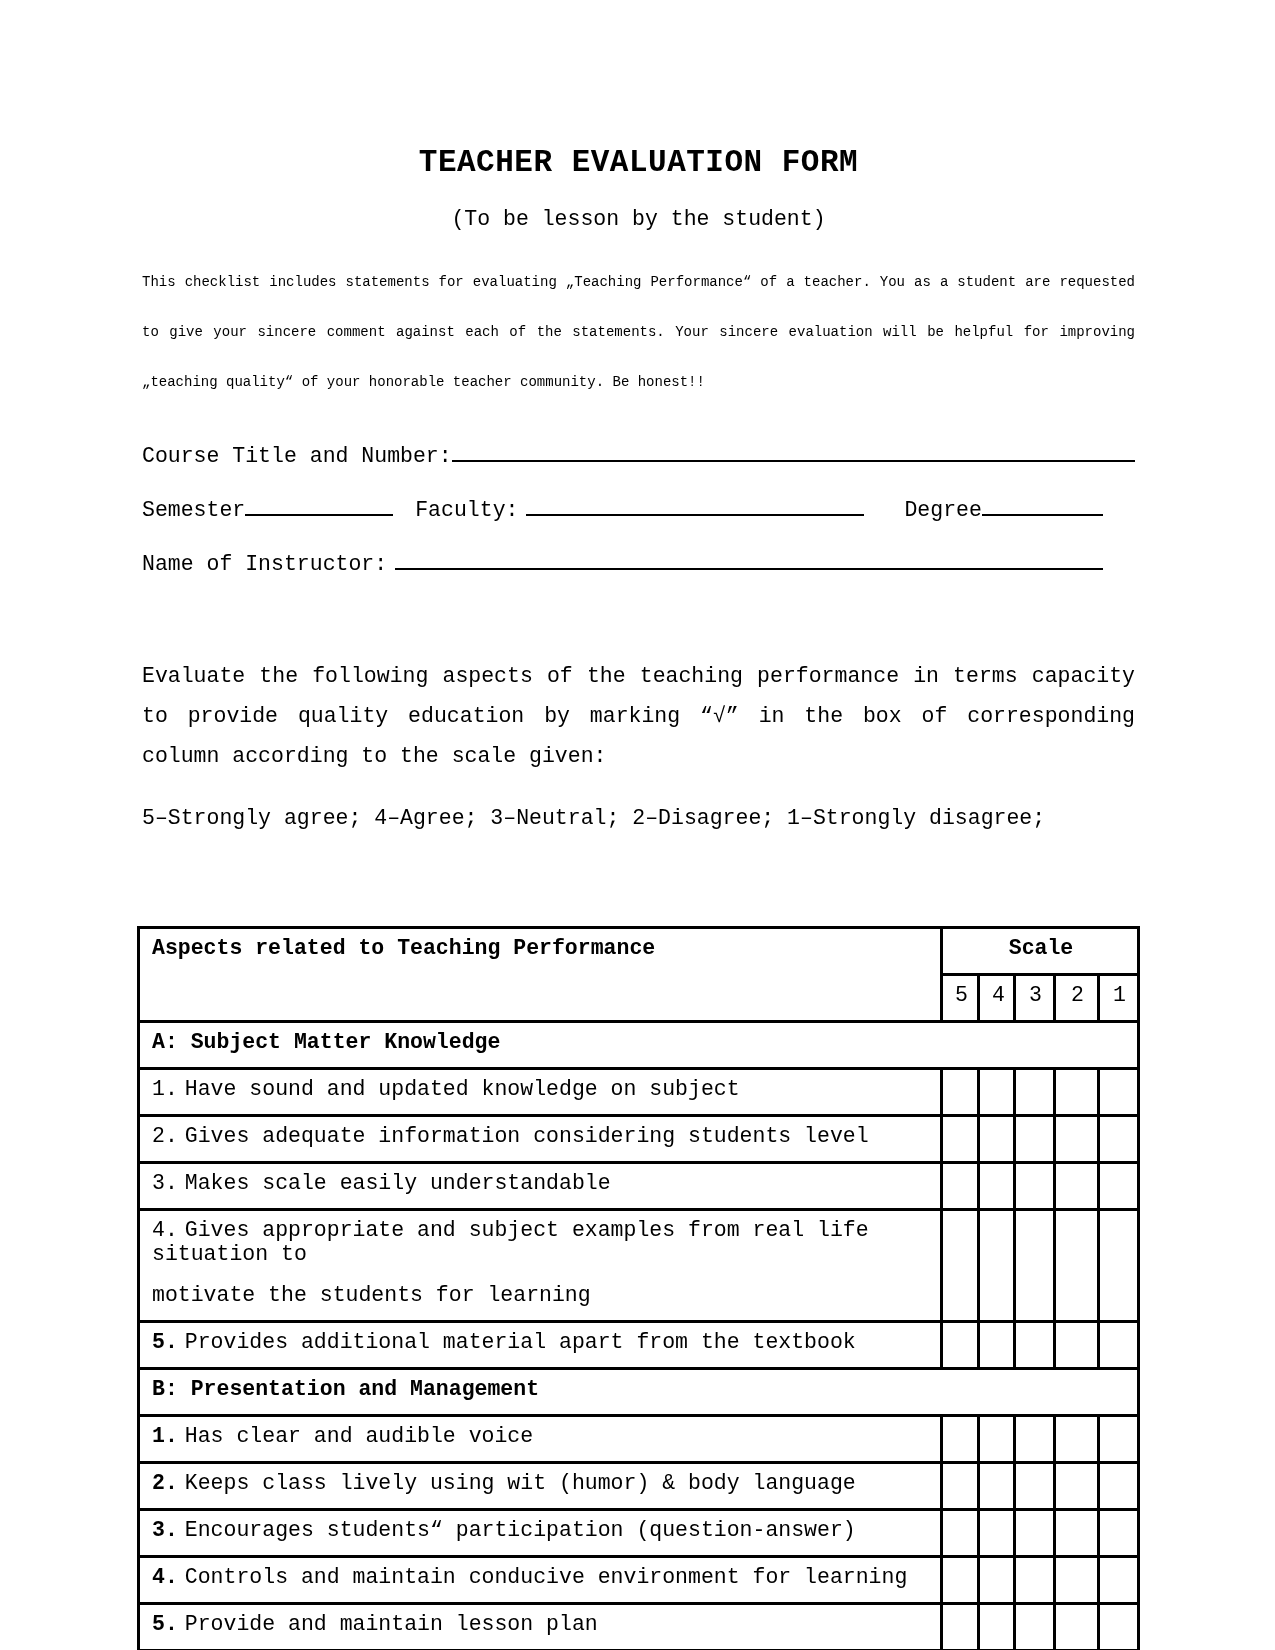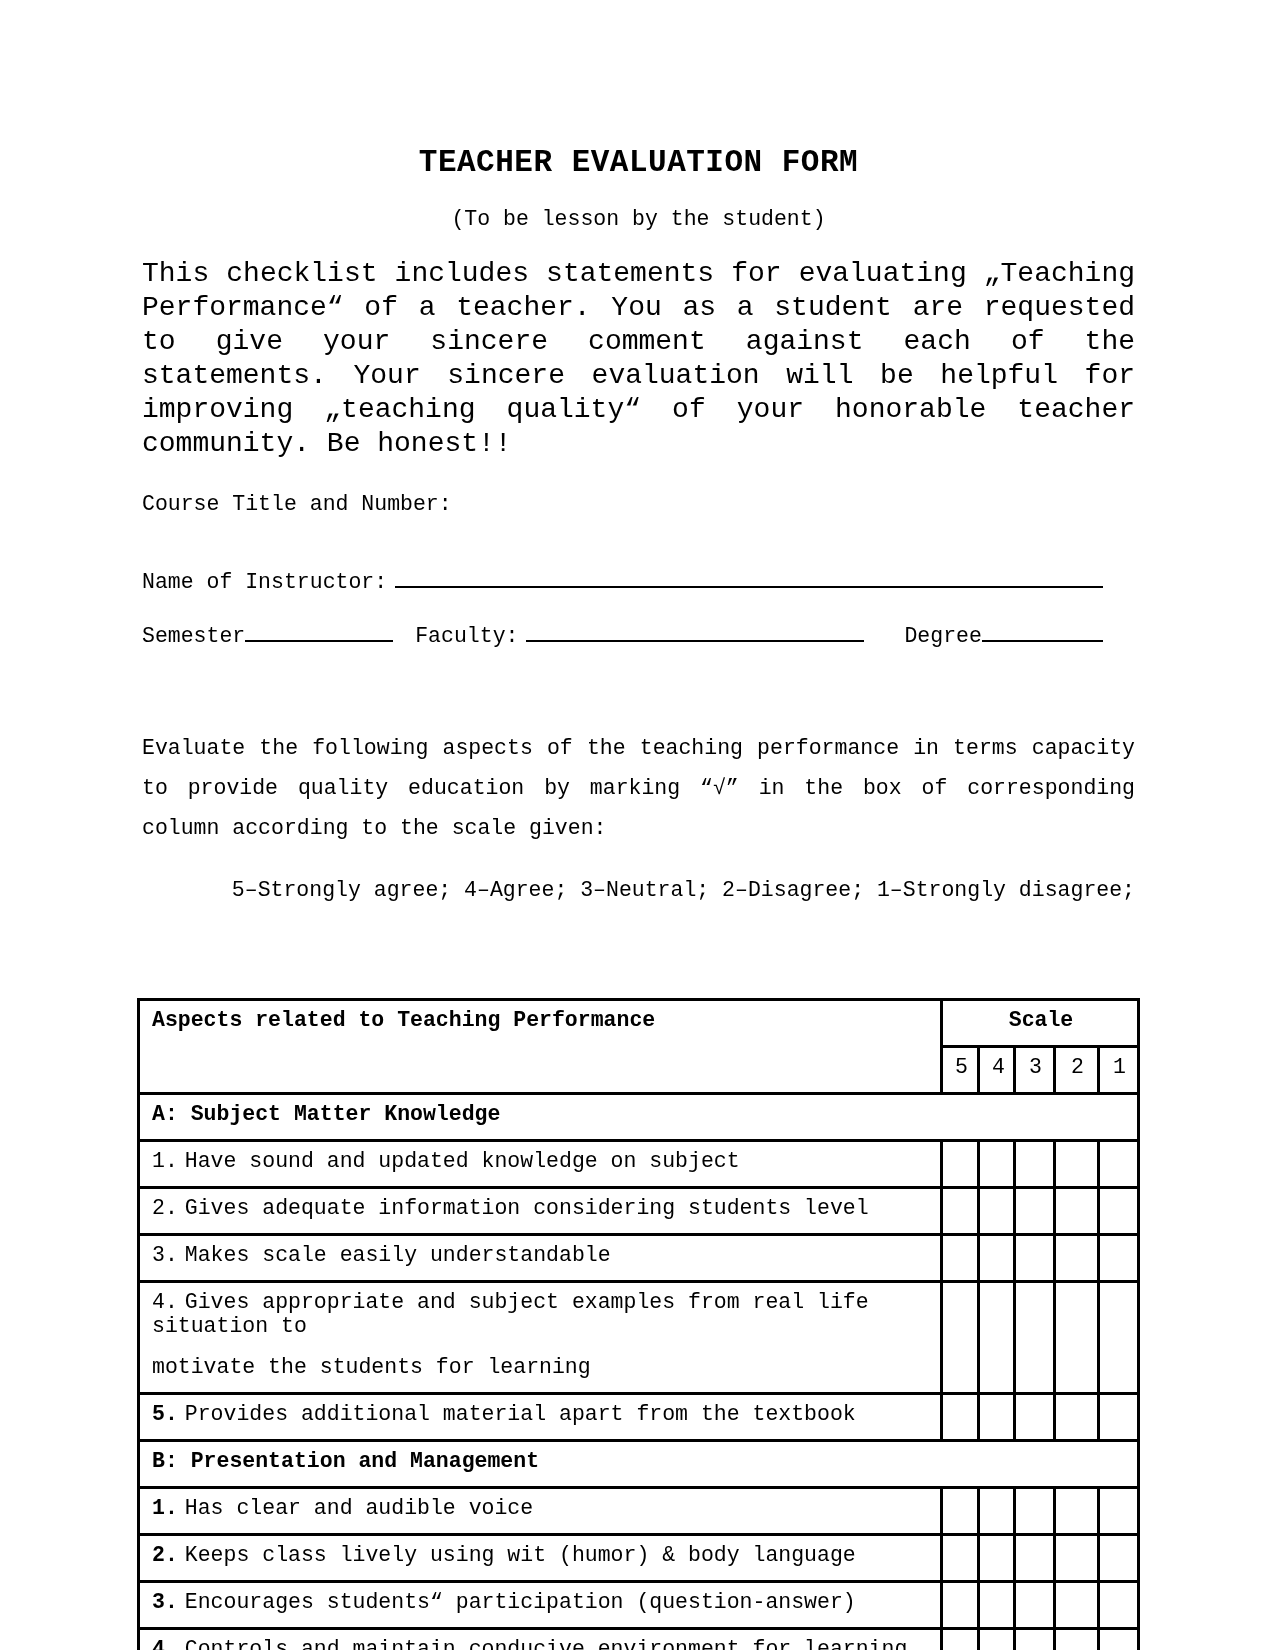--- a/index.html
+++ b/index.html
@@ -23,32 +23,32 @@
     font-weight: bold;
     letter-spacing: 0.5px;
     margin: 0;
   }
   .doc-subtitle {
     text-align: center;
     font-size: 21.5px;
     margin-top: 27px;
   }
   .intro {
-    font-size: 28px;
-    line-height: 34px;
+    font-size: 14px;
+    line-height: 50px;
     text-align: justify;
     margin-top: 26px;
   }
   .field-row {
     display: flex;
     align-items: baseline;
     font-size: 21.5px;
     white-space: nowrap;
   }
-  .row-course     { margin-top: 31px; flex-direction: column; }
+  .row-course     { margin-top: 31px; }
   .row-instructor { margin-top: 24px; }
   .row-semester   { margin-top: 24px; }
   .blank {
     display: inline-block;
     border-bottom: 2px solid #000;
     height: 24px;
     flex: 1 1 auto;
   }
   .blank.fixed { flex: 0 0 auto; }
   .blank.w148 { width: 148px; }
@@ -58,21 +58,21 @@
   .gap40 { display:inline-block; width: 40px; }
   .sp { display:inline-block; width: 8px; }
   .evaluate-para {
     font-size: 21.5px;
     line-height: 40px;
     text-align: justify;
     margin-top: 80px;
   }
   .scale-legend {
     font-size: 21.5px;
-    text-align: right;
+    text-align: left;
     margin-top: 30px;
   }
   table.eval {
     border-collapse: collapse;
     margin-top: 96px;
     margin-left: -5px;
     width: 1000px;
     table-layout: fixed;
   }
   table.eval td {
@@ -108,35 +108,35 @@
 
     <div class="doc-subtitle">(To be lesson by the student)</div>
 
     <p class="intro">This checklist includes statements for evaluating „Teaching Performance“ of a teacher. You as a student are requested to give your sincere comment against each of the statements. Your sincere evaluation will be helpful for improving „teaching quality“ of your honorable teacher community. Be honest!!</p>
 
     <div class="field-row row-course">
       <span>Course Title and Number:</span>
       <span class="blank"></span>
     </div>
 
-    <div class="field-row row-instructor">
-      <span>Name of Instructor:</span>
-      <span class="sp"></span>
-      <span class="blank short"></span>
-    </div>
-
     <div class="field-row row-semester">
       <span>Semester</span>
       <span class="blank fixed w148"></span>
       <span class="gap22"></span>
       <span>Faculty:</span>
       <span class="sp"></span>
       <span class="blank fixed w338"></span>
       <span class="gap40"></span>
       <span>Degree</span>
+      <span class="blank short"></span>
+    </div>
+
+    <div class="field-row row-instructor">
+      <span>Name of Instructor:</span>
+      <span class="sp"></span>
       <span class="blank short"></span>
     </div>
 
     <p class="evaluate-para">Evaluate the following aspects of the teaching performance in terms capacity to provide quality education by marking “√” in the box of corresponding column according to the scale given:</p>
 
     <div class="scale-legend">5–Strongly agree; 4–Agree; 3–Neutral; 2–Disagree; 1–Strongly disagree;</div>
 
     <table class="eval">
       <colgroup>
         <col style="width:803px">

